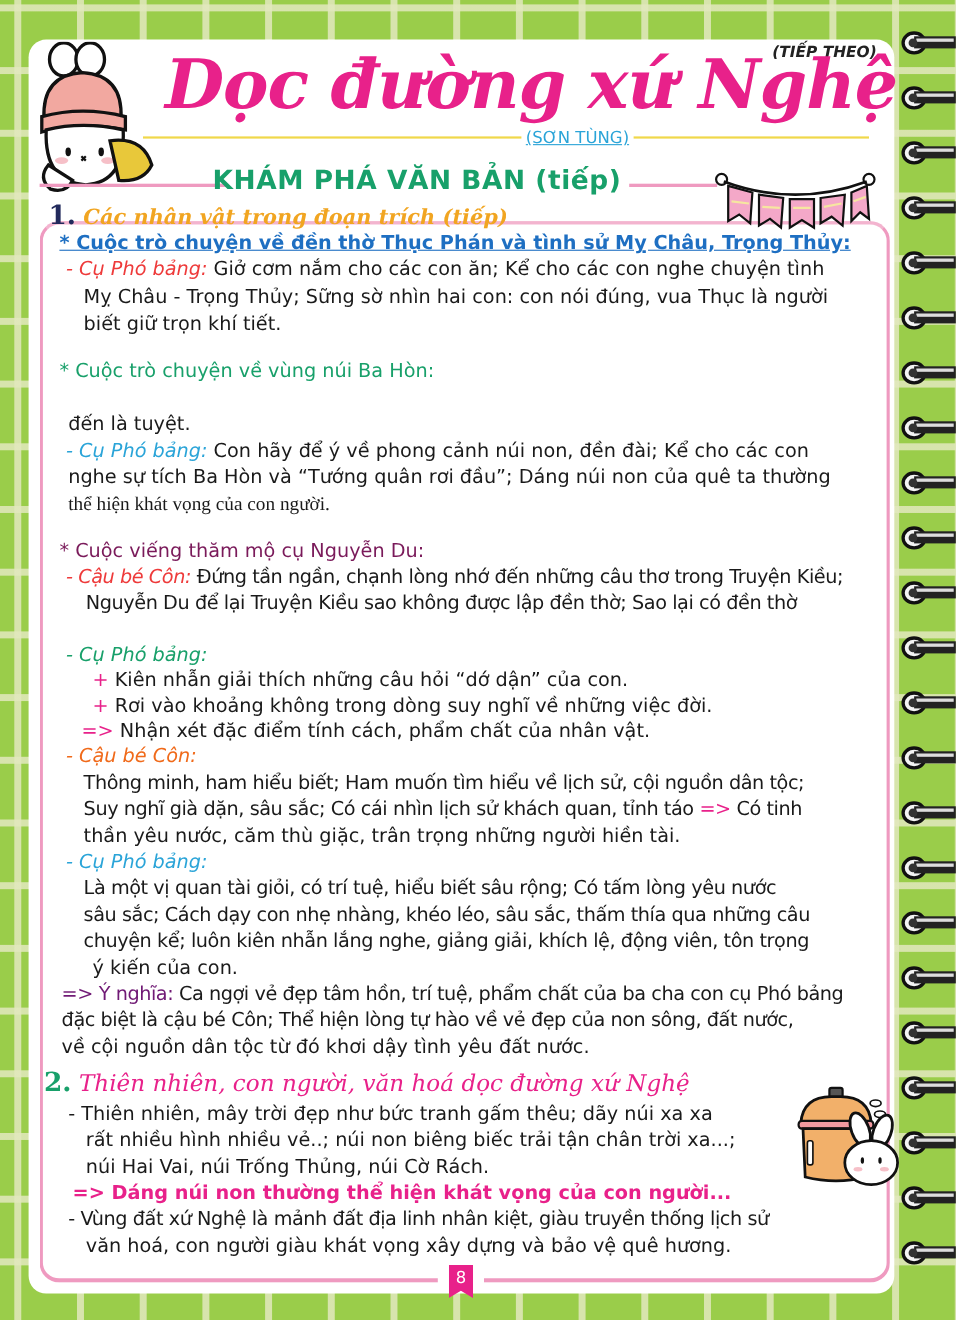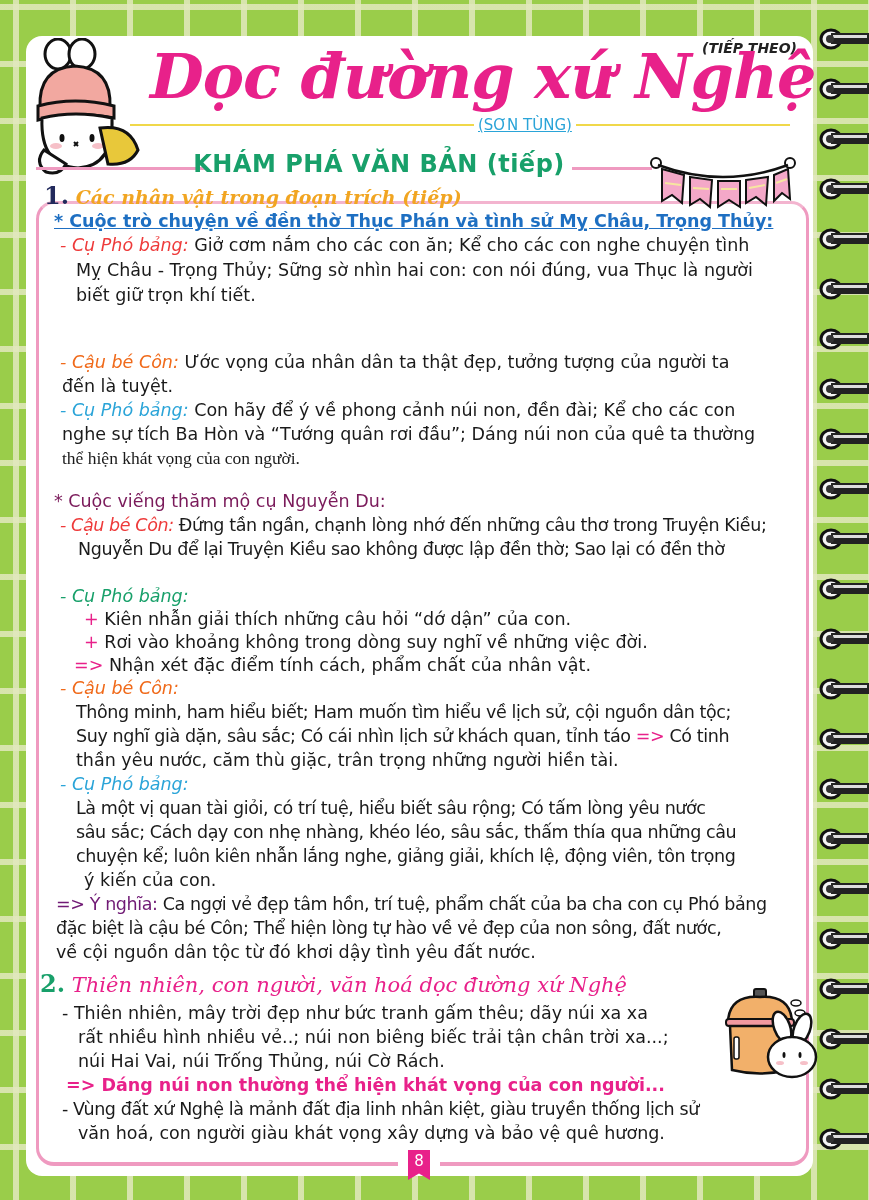--- a/index.html
+++ b/index.html
@@ -238,24 +238,21 @@
   </div>
 
   <div class="line star-blue" style="left:54px;top:210px;text-decoration:underline;">* Cuộc trò chuyện về đền thờ Thục Phán và tình sử Mỵ Châu, Trọng Thủy:</div>
   <div class="line" style="left:60px;top:234px;">
     <span class="role-red">- Cụ Phó bảng:</span>
     <span>Giở cơm nắm cho các con ăn; Kể cho các con nghe chuyện tình</span>
   </div>
   <div class="line" style="left:76px;top:259px;">Mỵ Châu - Trọng Thủy; Sững sờ nhìn hai con: con nói đúng, vua Thục là người</div>
   <div class="line" style="left:76px;top:284px;">biết giữ trọn khí tiết.</div>
 
-  <div class="line" style="left:60px;top:351px;">
-    <span class="role-orange">- Cậu bé Côn:</span>
-    <span>Ước vọng của nhân dân ta thật đẹp, tưởng tượng của người ta</span>
-  </div>
+  <div class="line star-green" style="left:54px;top:327px;">* Cuộc trò chuyện về vùng núi Ba Hòn:</div>
   <div class="line" style="left:62px;top:375px;">đến là tuyệt.</div>
   <div class="line" style="left:60px;top:399px;">
     <span class="role-blue">- Cụ Phó bảng:</span>
     <span>Con hãy để ý về phong cảnh núi non, đền đài; Kể cho các con</span>
   </div>
   <div class="line" style="left:62px;top:423px;">nghe sự tích Ba Hòn và “Tướng quân rơi đầu”; Dáng núi non của quê ta thường</div>
   <div class="line" style="left:62px;top:447px;font-family:Liberation Serif, serif;">thể hiện khát vọng của con người.</div>
 
   <div class="line star-purple" style="left:54px;top:490px;">* Cuộc viếng thăm mộ cụ Nguyễn Du:</div>
   <div class="line" style="left:60px;top:514px;letter-spacing:-0.4px;">

